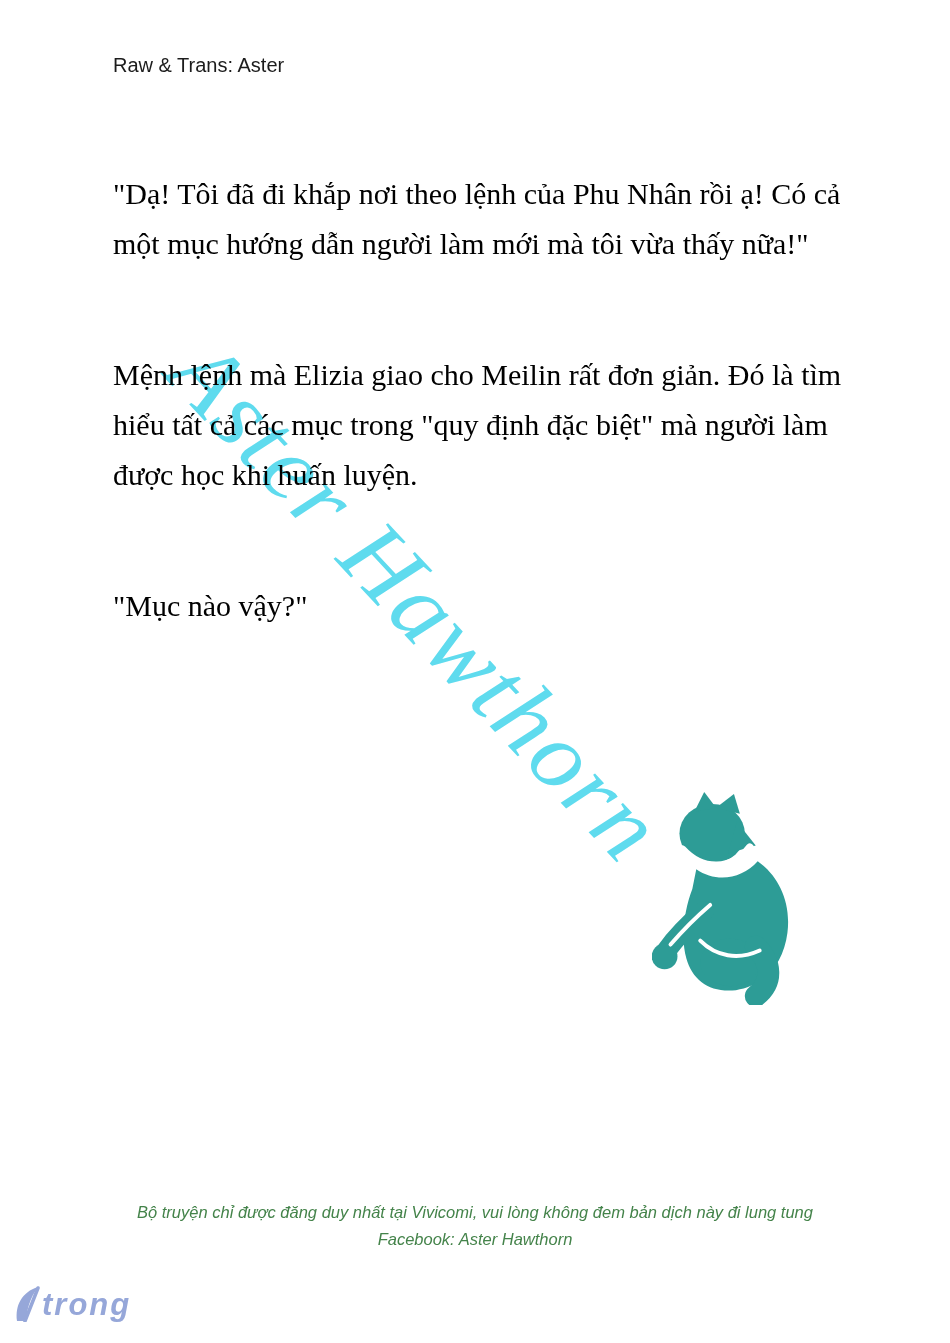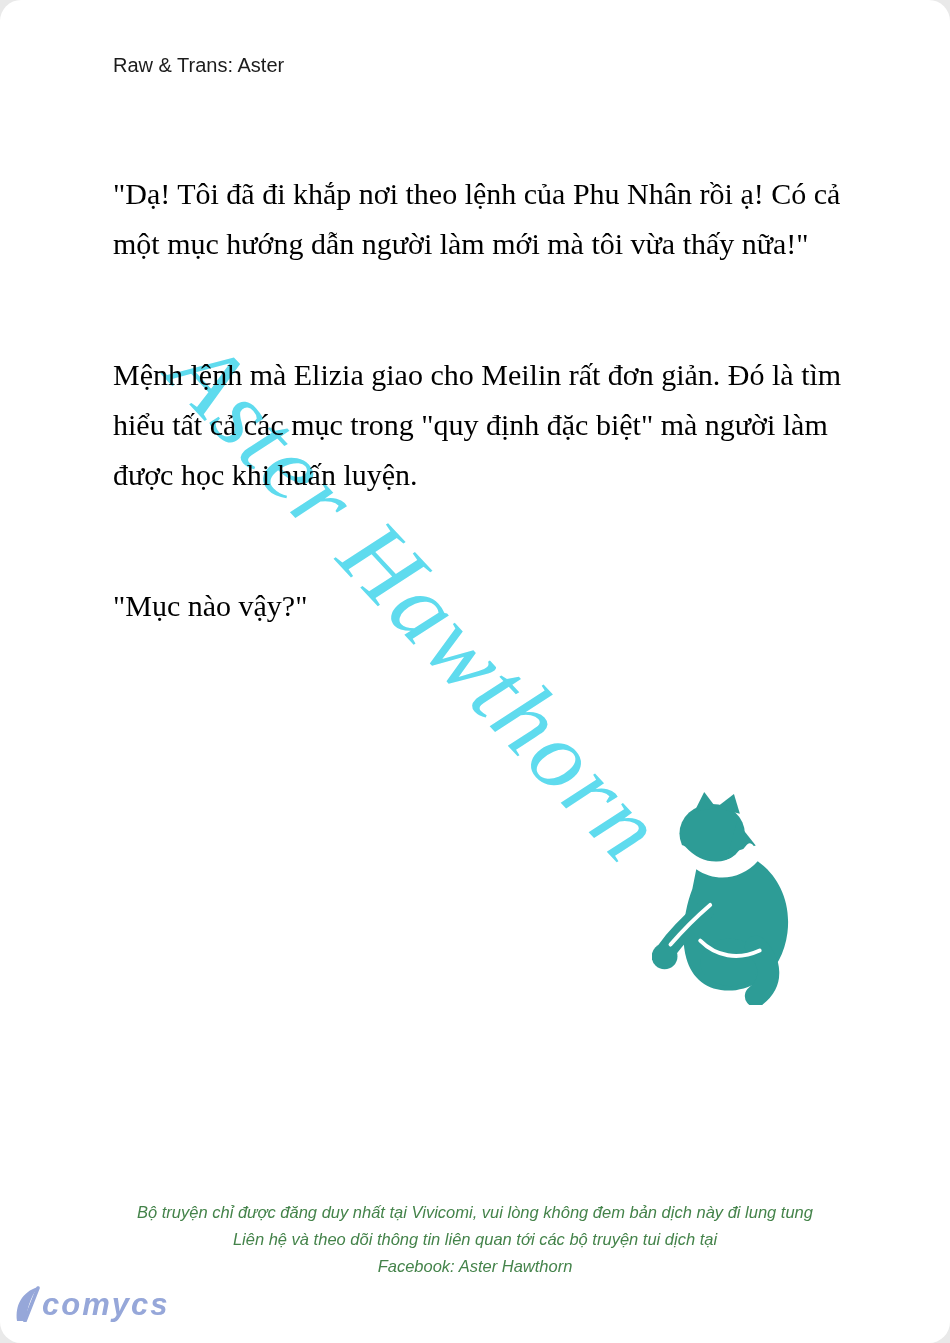--- a/index.html
+++ b/index.html
@@ -9,21 +9,20 @@
     --logo-color:#96a7d9;
   }
   *{margin:0;padding:0;box-sizing:border-box;}
   html,body{background:#e9e9e9;}
   .page{
     position:relative;
     width:950px;height:1343px;
     background:#ffffff;
     overflow:hidden;
     font-family:"Liberation Serif", serif;
-    border-radius:21px;
   }
   .credit{
     position:absolute;left:113px;top:54px;
     font-family:"Liberation Sans", sans-serif;
     font-size:20px;color:#1c1c1c;
     z-index:4;
   }
   .watermark{
     position:absolute;left:417px;top:600px;
     transform:translate(-50%,-50%) rotate(47deg);
@@ -106,25 +105,24 @@
       <p class="paragraph">"Dạ! Tôi đã đi khắp nơi theo lệnh của Phu Nhân rồi ạ! Có cả
 một mục hướng dẫn người làm mới mà tôi vừa thấy nữa!"</p>
       <p class="paragraph">Mệnh lệnh mà Elizia giao cho Meilin rất đơn giản. Đó là tìm
 hiểu tất cả các mục trong "quy định đặc biệt" mà người làm
 được học khi huấn luyện.</p>
       <p class="paragraph">"Mục nào vậy?"</p>
     </div>
 
   <div class="footer">
       <div>Bộ truyện chỉ được đăng duy nhất tại Vivicomi, vui lòng không đem bản dịch này đi lung tung</div>
-      <div>Liên hệ và theo dõi thông tin liên quan tới các bộ truyện tui dịch tại</div>
       <div>Facebook: Aster Hawthorn</div>
     </div>
 
   <div class="logo">
     <svg class="logo-leaf" width="26" height="36" viewBox="0 0 26 36" aria-hidden="true">
       <path d="M3,35 C1,19 8,6 24,1 C16,12 13,23 12,35 Z" fill="var(--logo-color)"></path>
       <path d="M24,2 L11,35" stroke="var(--logo-color)" stroke-width="3.5" stroke-linecap="round" fill="none"></path>
     </svg>
-    <span class="logo-text">comycs</span>
+    <span class="logo-text">trong</span>
   </div>
 
 </div>
 
 </body></html>

